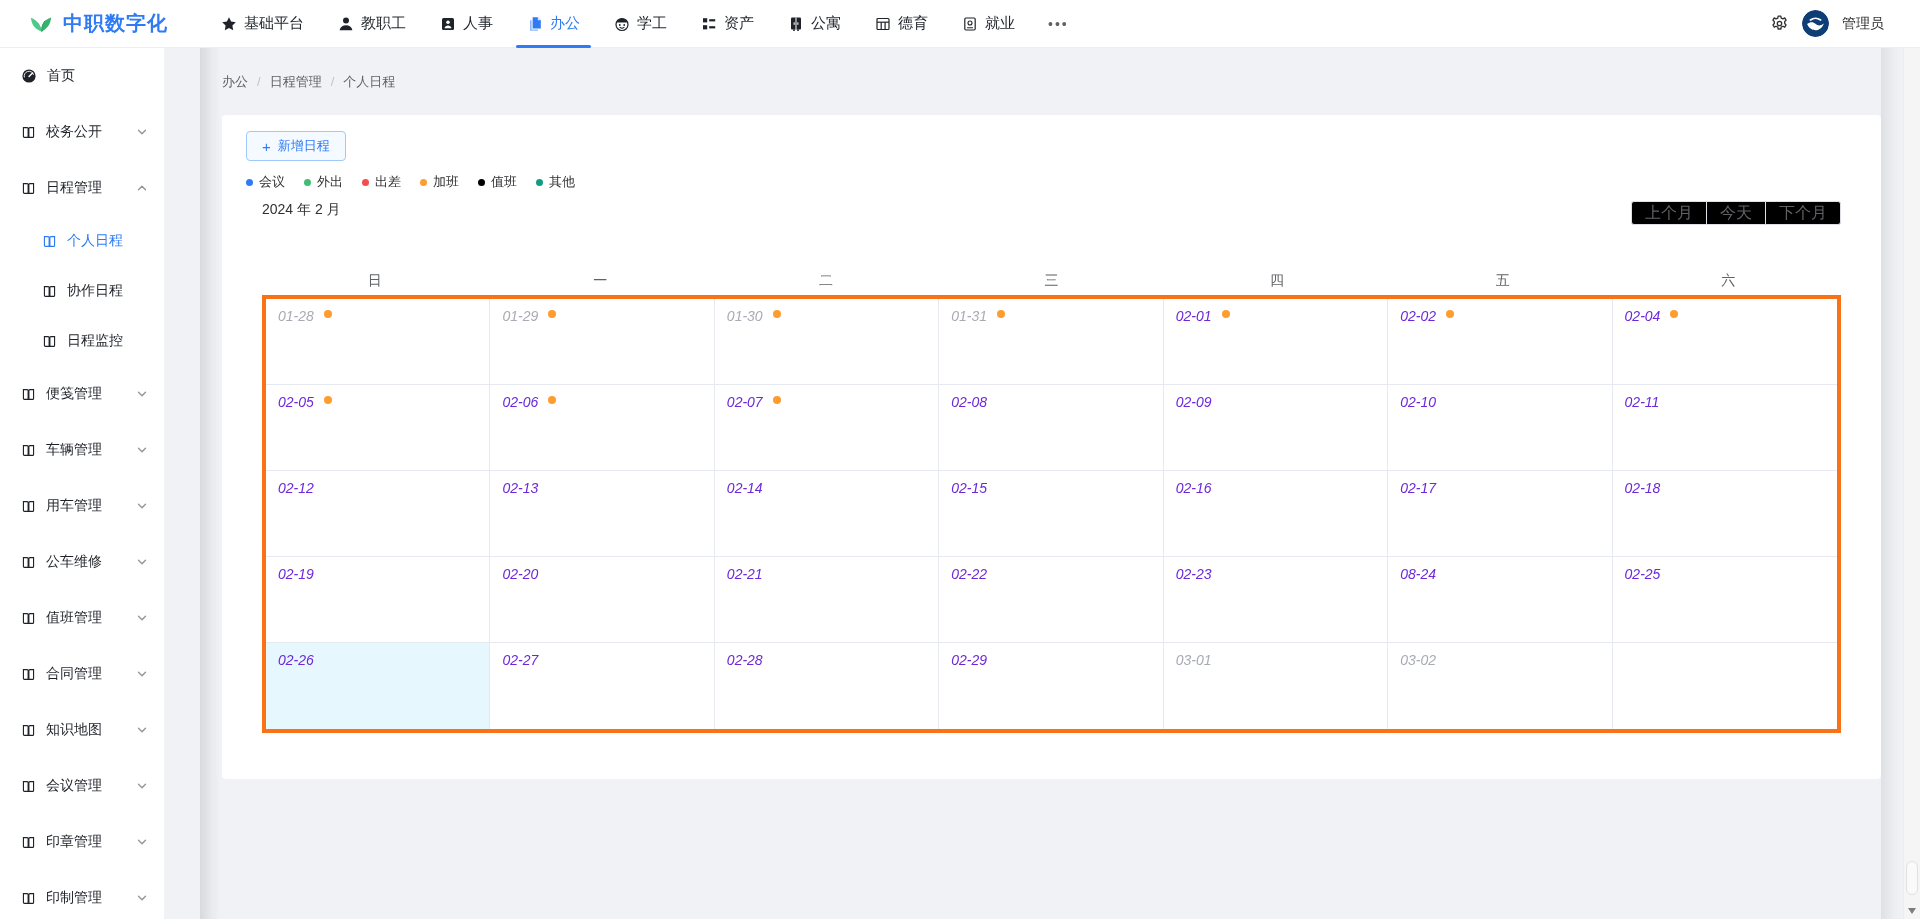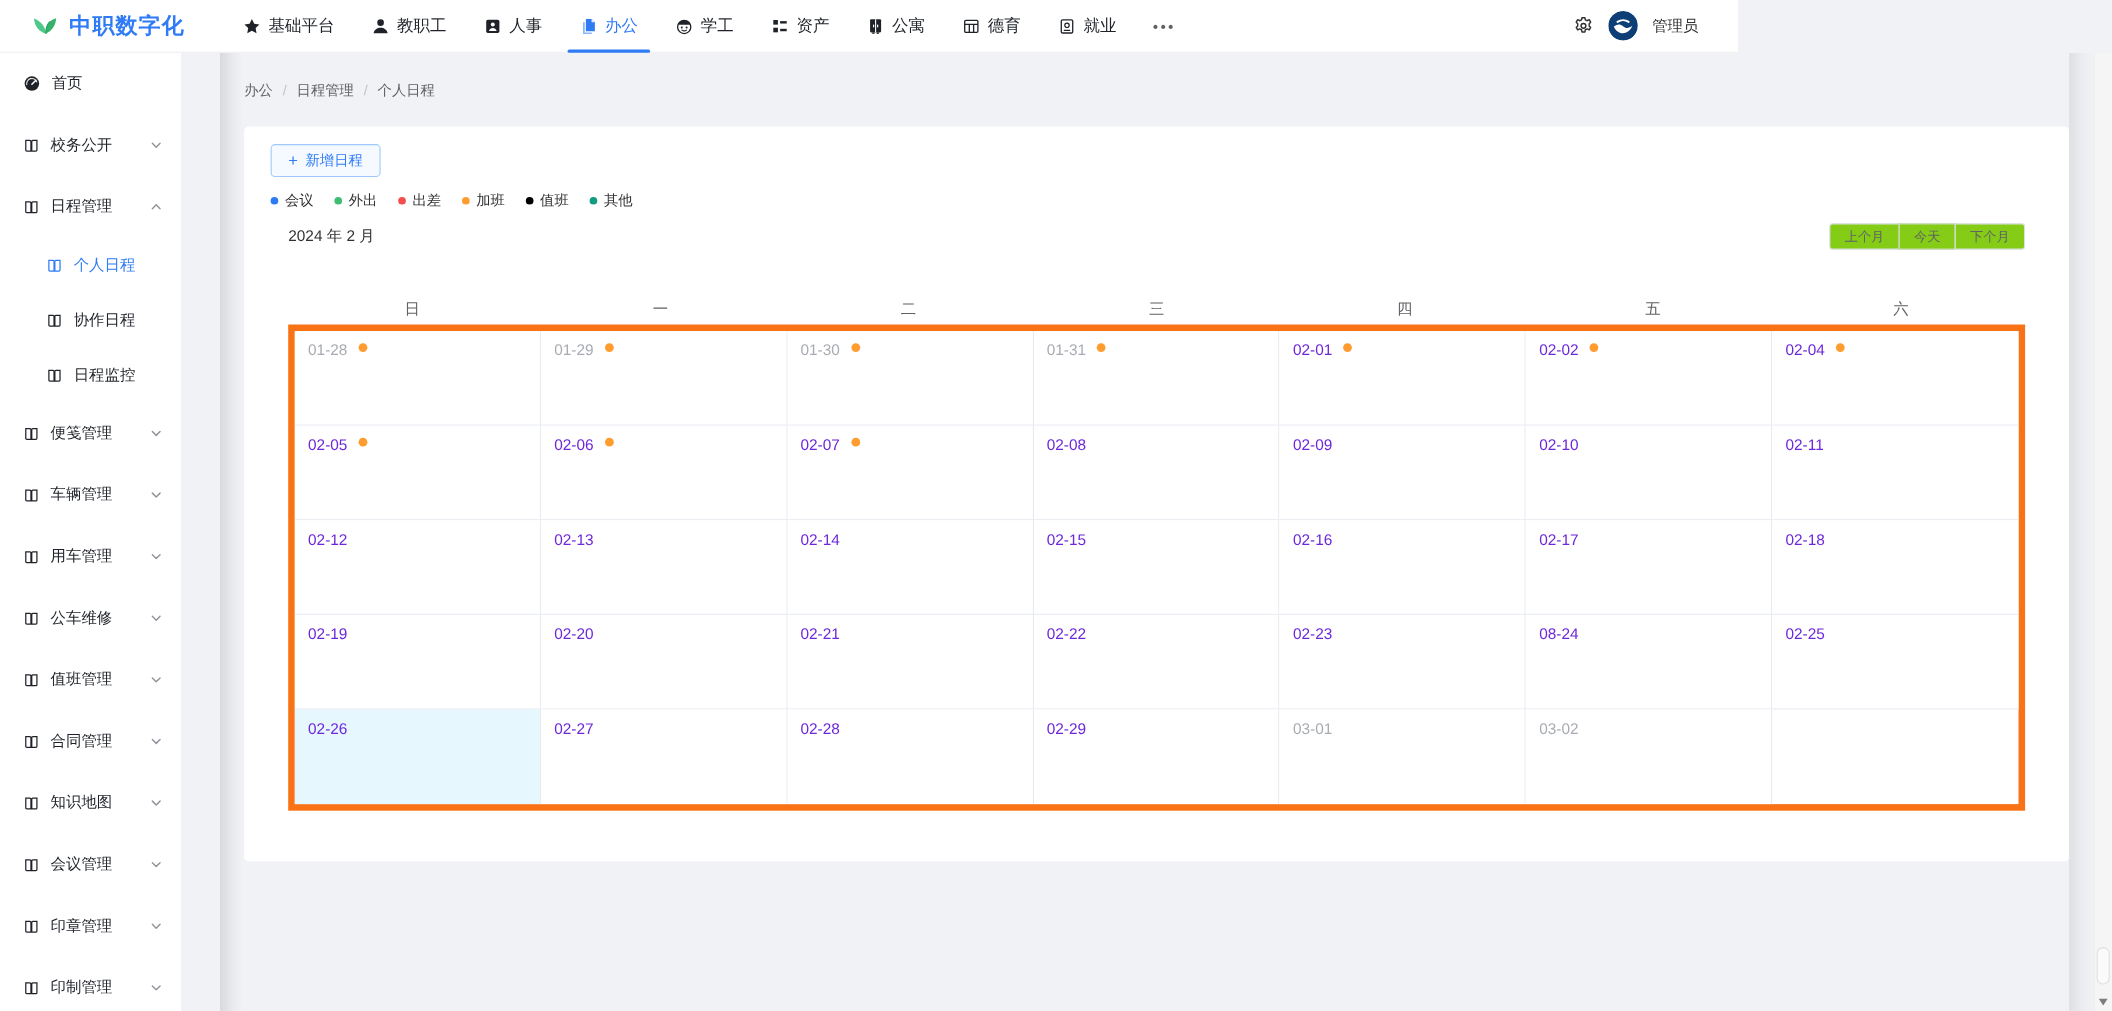--- a/index.html
+++ b/index.html
@@ -4,21 +4,21 @@
 <style>
   * { box-sizing: border-box; }
   html,body { margin:0; padding:0; }
   body {
     width:1920px; height:919px; overflow:hidden;
     font-family:"Liberation Sans","DejaVu Sans",sans-serif;
     background:#f0f2f5; color:#303133;
   }
   
   .header {
-    position:fixed; top:0; left:0; width:1580px; height:48px;
+    position:fixed; top:0; left:0; width:1920px; height:48px;
     background:#fff; display:flex; align-items:center; z-index:20;
     border-bottom:1px solid #efefef;
   }
   .logo { display:flex; align-items:center; gap:8px; padding:0 36px 0 28px; cursor:pointer; }
   .logo-title { color:var(--accent); font-weight:bold; font-size:20px; letter-spacing:1px; }
   .nav { display:flex; height:48px; align-items:stretch; }
   .nav-item {
     display:flex; align-items:center; gap:7px; padding:0 17px;
     font-size:15px; color:#1f2329; cursor:pointer; position:relative;
   }
@@ -68,39 +68,40 @@
     color:var(--accent); background:#f4faff; border:1px solid #9fc9fa; border-radius:4px;
     font-size:13px; cursor:pointer;
   }
   .add-btn .plus { font-size:15px; line-height:1; }
 
   .legend { display:flex; align-items:center; gap:19px; margin-top:12px; font-size:13px; color:#303133; }
   .legend-item { display:flex; align-items:center; gap:6px; }
   .legend-dot { width:7px; height:7px; border-radius:50%; display:inline-block; }
 
   .calendar { margin:10px 16px 30px; }
-  .cal-head { display:flex; align-items:center; justify-content:space-between; height:28px; }
+  .cal-head { display:flex; align-items:flex-start; justify-content:space-between; height:28px; }
   .cal-title { font-size:14px; color:#303133; }
   .btn-group { display:flex; }
   .btn-group .gbtn {
-    height:24px; padding:0 13px; font-size:12px; color:#606266; background:#84cc16;
+    height:24px; padding:0 13px; font-size:16px; color:#606266; background:#000000;
     border:1px solid #dcdfe6; cursor:pointer; margin-left:-1px; line-height:22px;
   }
   .btn-group .gbtn:first-child { border-radius:3px 0 0 3px; margin-left:0; }
   .btn-group .gbtn:last-child { border-radius:0 3px 3px 0; }
 
   .weekday-row {
     display:grid; grid-template-columns:repeat(7,1fr);
     margin-top:38px; height:28px; align-items:center;
   }
   .weekday { text-align:center; font-size:14px; color:#606266; }
 
   .cal-grid {
     display:grid; grid-template-columns:repeat(7,1fr);
-    border:6px solid #f97316;
+    border:4px solid #f97316;
+    font-style:italic;
   }
   .cal-cell {
     height:86px; border-right:1px solid #e6e9ef; border-bottom:1px solid #e6e9ef;
     padding:9px 8px 0 12px; display:flex; align-items:flex-start; gap:10px;
     background:#fff; cursor:pointer;
   }
   .cal-cell:nth-child(7n) { border-right:none; }
   .cal-cell:nth-child(n+29) { border-bottom:none; }
   .cal-date { font-size:14px; color:#6d28d9; line-height:16px; }
   .cal-cell.outside .cal-date { color:#a8abb2; }

